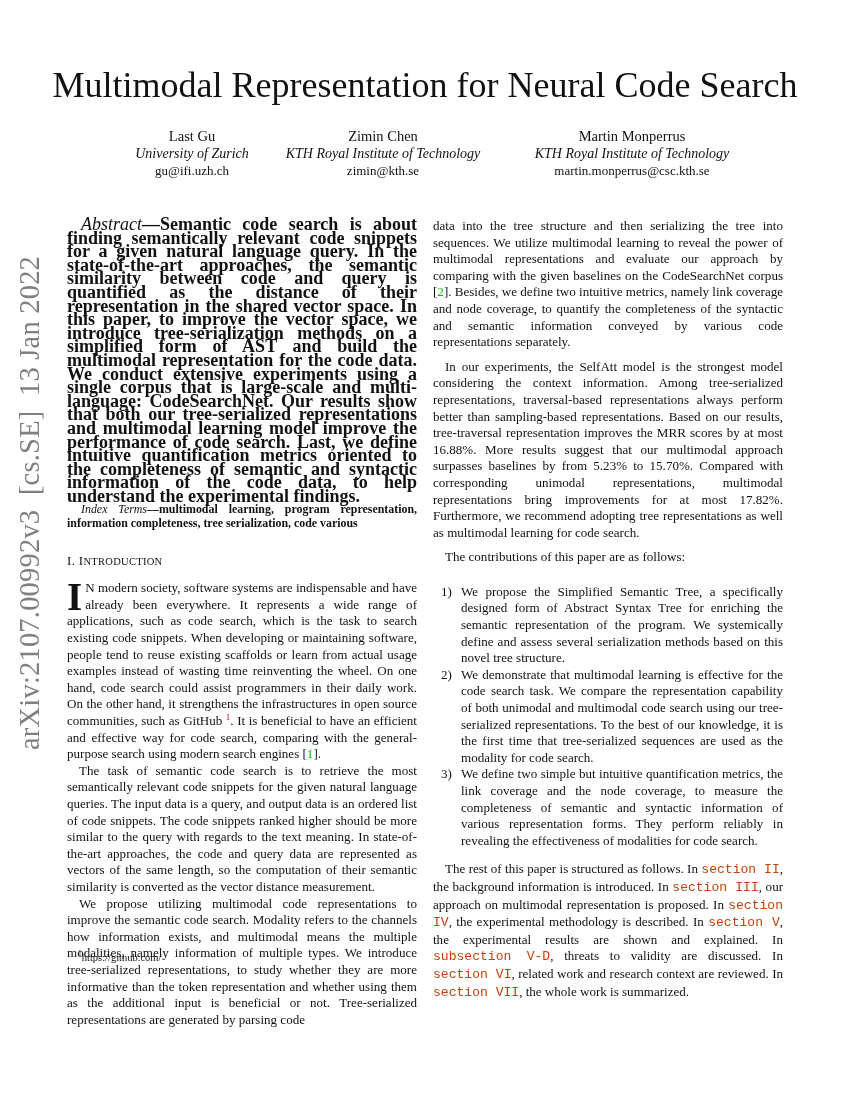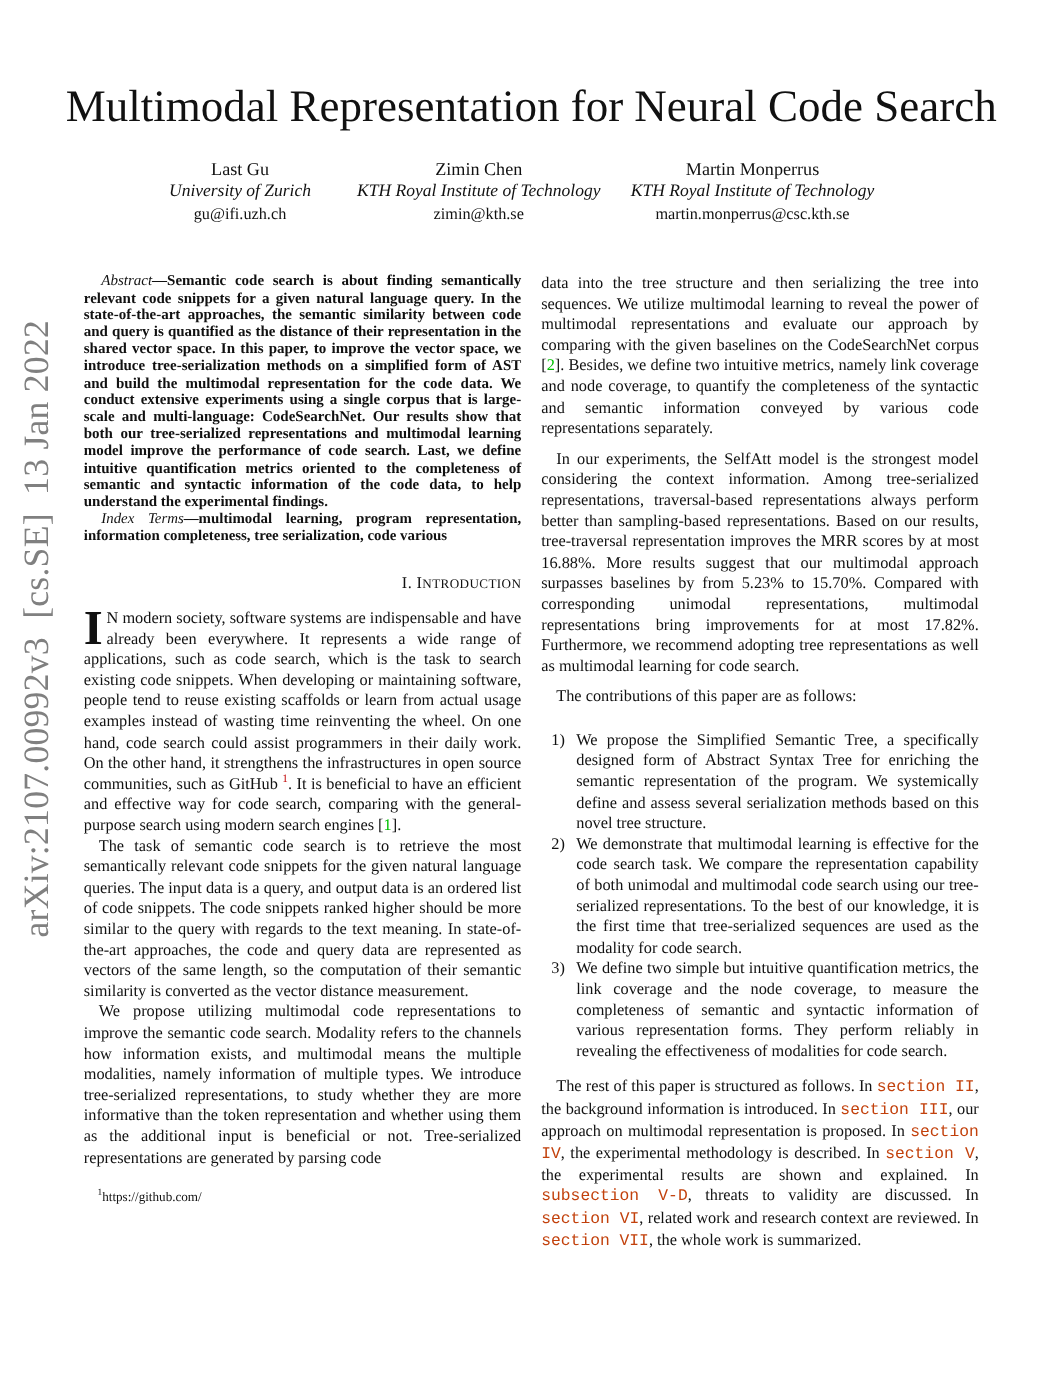--- a/index.html
+++ b/index.html
@@ -21,26 +21,26 @@
   .author { position: absolute; text-align: center; font-size: 14.5px; line-height: 17px; width: 260px; }
   .author .name { font-size: 14.5px; }
   .author .aff { font-style: italic; font-size: 14px; }
   .author .email { font-size: 13px; }
   .col {
     position: absolute; top: 218px; width: 350px;
     font-size: 13.05px; line-height: 16.6px; text-align: justify;
   }
   .col-left { left: 67px; }
   .col-right { left: 433px; }
-  .abstract { font-weight: bold; font-size: 12px; line-height: 13.6px; text-indent: 14px; margin: 0; text-align: justify; }
+  .abstract { font-weight: bold; font-size: 18px; line-height: 13.6px; text-indent: 14px; margin: 0; text-align: justify; }
   .abstract .lead { font-style: italic; font-weight: normal; }
   .indexterms { font-weight: bold; font-size: 11.9px; line-height: 13.6px; text-indent: 14px; margin: 0; text-align: justify; }
   .indexterms .lead { font-style: italic; font-weight: normal; margin-top: 20px; }
   .section-head {
-    text-align: right; font-size: 13px; margin: 22px 0 10px 0; letter-spacing: 0.3px;
+    text-align: left; font-size: 13px; margin: 22px 0 10px 0; letter-spacing: 0.3px;
   }
   .section-head .sc { font-variant: small-caps; }
   p.body { margin: 0; text-indent: 12px; }
   p.body.first { text-indent: 0; }
   .dropcap { float: left; font-size: 39px; line-height: 30px; margin: 2px 3px 0 0; font-weight: bold; }
   .cite-green { color: #00c000; }
   .ref-red { color: #c2410c; font-family: Liberation Mono, monospace; }
   .fnmark-red { color: #c00000; font-size: 9px; vertical-align: super; line-height: 0; }
   .footnote { position: absolute; left: 78px; top: 949px; font-size: 10.5px; }
   .footnote sup { font-size: 7.5px; }
@@ -60,21 +60,21 @@
   <div class="author" style="left:62px;">
     <div class="name">Last Gu</div>
     <div class="aff">University of Zurich</div>
     <div class="email">gu@ifi.uzh.ch</div>
   </div>
   <div class="author" style="left:253px;">
     <div class="name">Zimin Chen</div>
     <div class="aff">KTH Royal Institute of Technology</div>
     <div class="email">zimin@kth.se</div>
   </div>
-  <div class="author" style="left:472px;font-family:Liberation Serif, serif;">
+  <div class="author" style="left:502px;font-family:Liberation Serif, serif;">
     <div class="name">Martin Monperrus</div>
     <div class="aff">KTH Royal Institute of Technology</div>
     <div class="email">martin.monperrus@csc.kth.se</div>
   </div>
 </div>
 
 <div class="col col-left">
   <p class="abstract"><span class="lead">Abstract</span><span>—Semantic code search is about finding semantically relevant code snippets for a given natural language query. In the state-of-the-art approaches, the semantic similarity between code and query is quantified as the distance of their representation in the shared vector space. In this paper, to improve the vector space, we introduce tree-serialization methods on a simplified form of AST and build the multimodal representation for the code data. We conduct extensive experiments using a single corpus that is large-scale and multi-language: CodeSearchNet. Our results show that both our tree-serialized representations and multimodal learning model improve the performance of code search. Last, we define intuitive quantification metrics oriented to the completeness of semantic and syntactic information of the code data, to help understand the experimental findings.</span></p>
   <p class="indexterms"><span class="lead">Index Terms</span><span>—multimodal learning, program representation, information completeness, tree serialization, code various</span></p>
 

